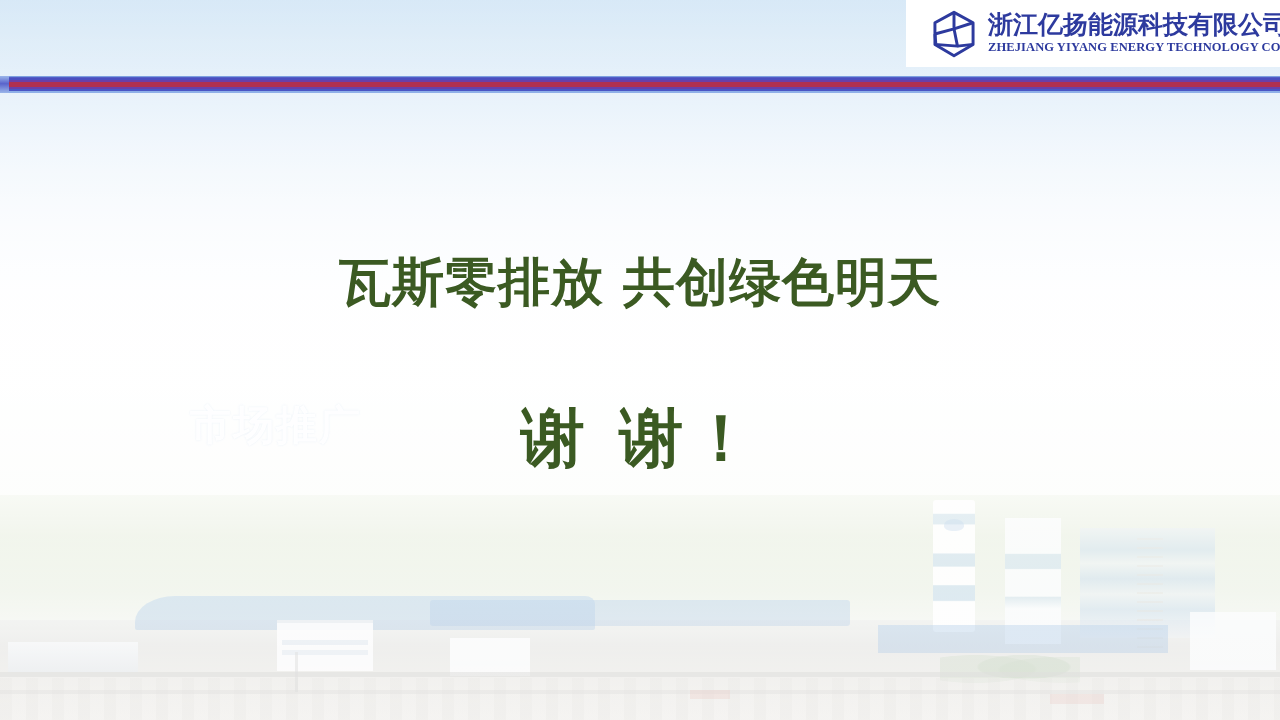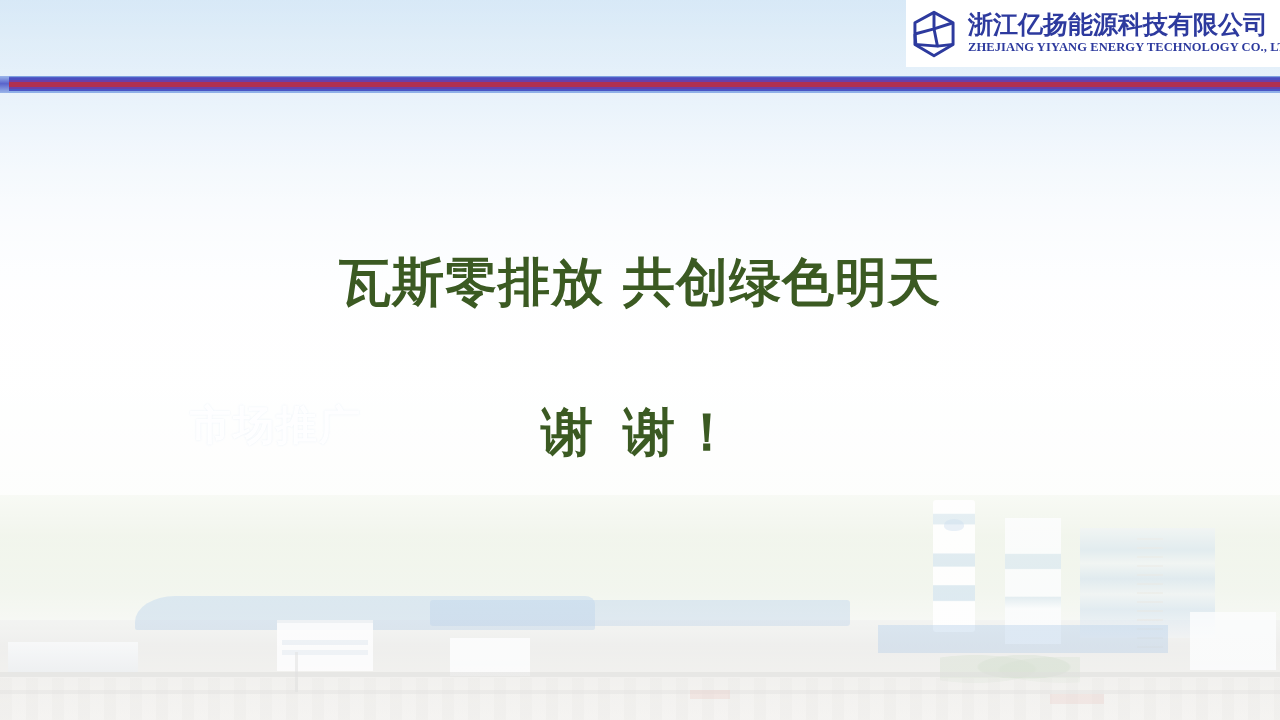--- a/index.html
+++ b/index.html
@@ -280,21 +280,21 @@
   
   .logo-plate {
     position: absolute;
     left: 906px;
     top: 0;
     width: 374px;
     height: 67px;
     background: #ffffff;
     display: flex;
     align-items: center;
-    padding-left: 2px;
+    padding-left: 22px;
     box-sizing: border-box;
   }
   .logo-mark {
     width: 52px;
     height: 52px;
     flex: 0 0 52px;
     display: block;
   }
   .logo-text {
     margin-left: 8px;
@@ -385,21 +385,21 @@
   }
 
   .thanks {
     position: absolute;
     left: 0;
     right: 0;
     top: 405px;
     text-align: center;
     font-family: "DejaVu Sans", "Liberation Sans", sans-serif;
     font-weight: bold;
-    font-size: 52px;
+    font-size: 64px;
     line-height: 1.05;
     letter-spacing: 6px;
     color: #3b5a22;
     white-space: nowrap;
   }
 </style>
 </head>
 <body>
 
 <div class="slide">

